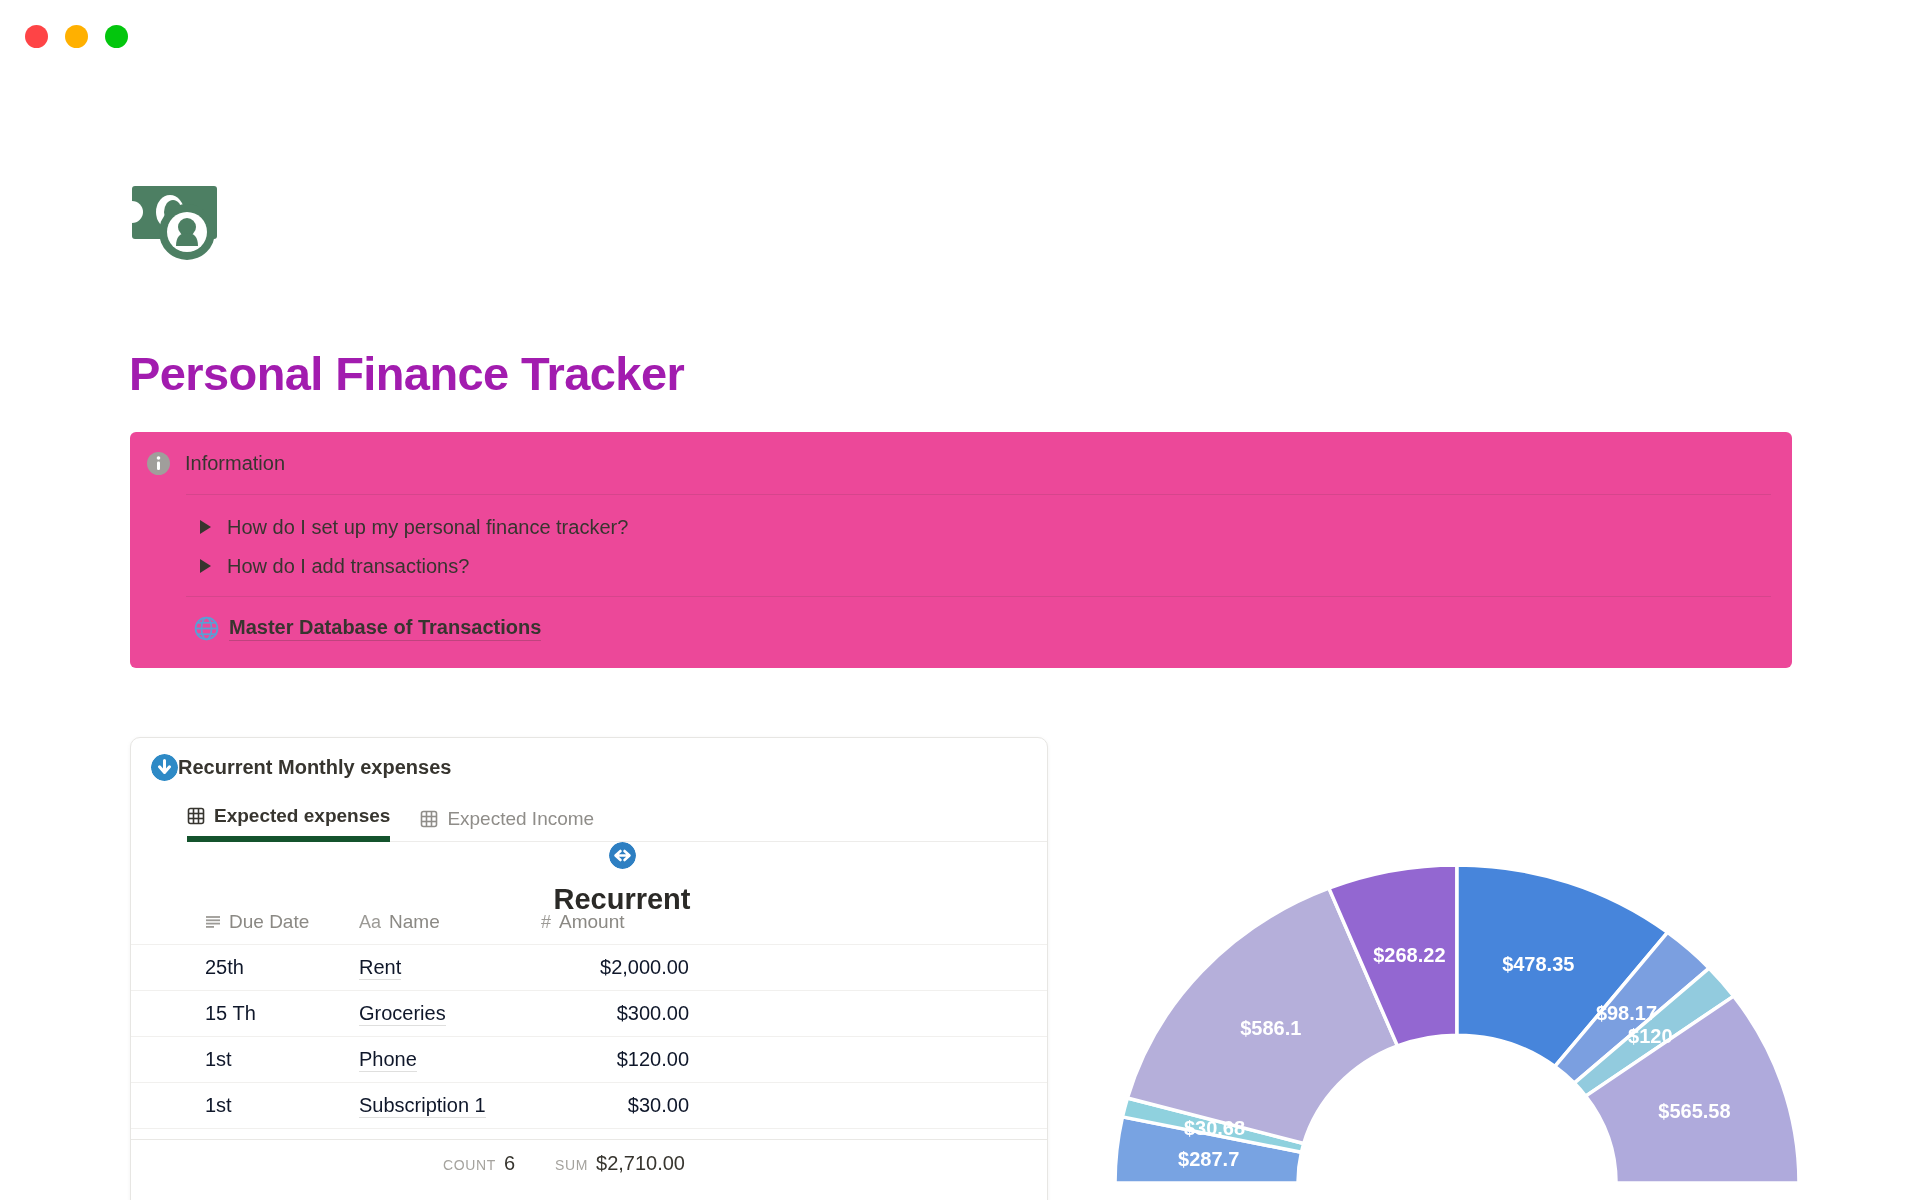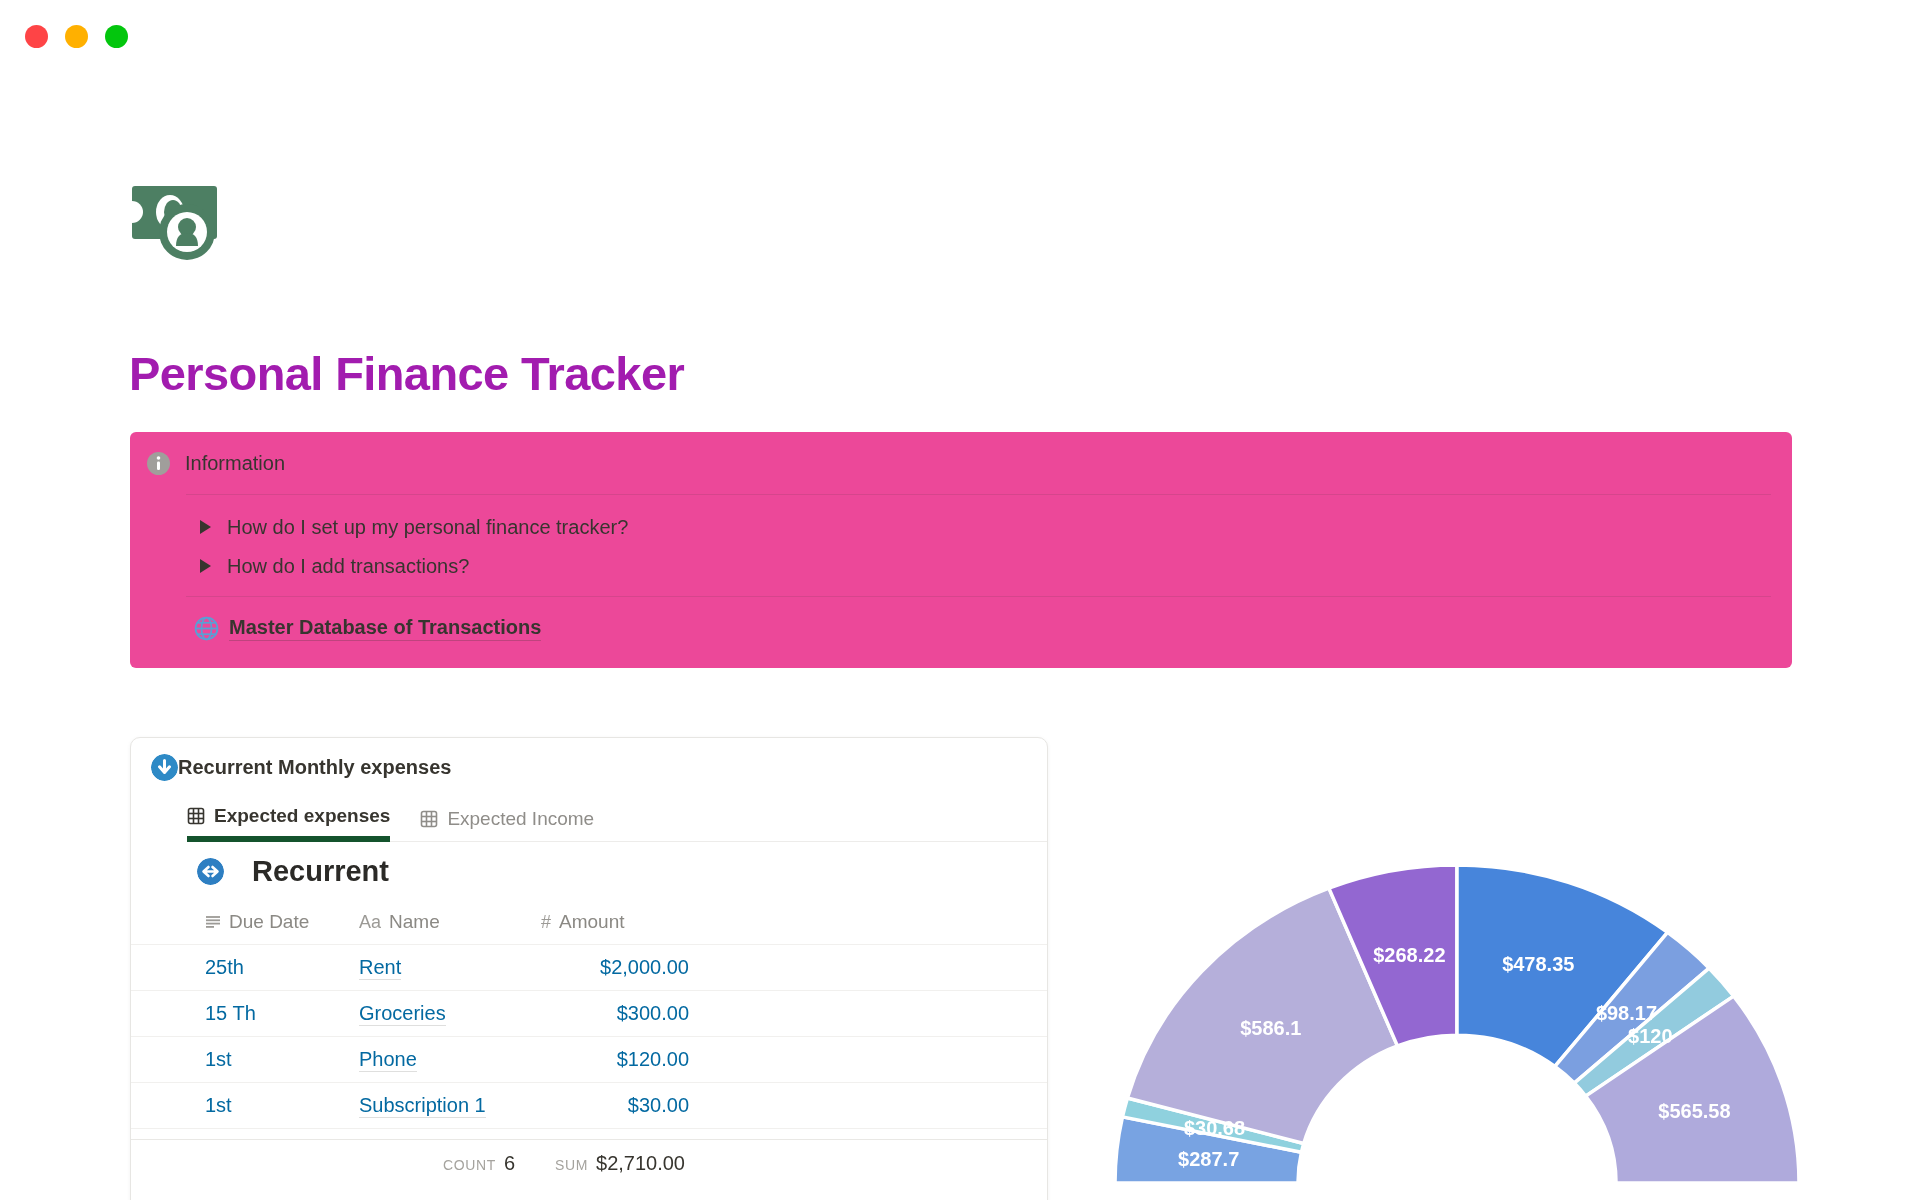--- a/index.html
+++ b/index.html
@@ -38,27 +38,27 @@
     background:#fff;border:1px solid #E7E6E3;border-radius:10px;
     box-shadow:0 1px 4px rgba(15,15,15,0.05);overflow:hidden;}
   .card-head{height:58px;display:flex;align-items:center;padding-left:20px;gap:0;}
   .card-head .label{font-size:20px;font-weight:700;color:#37352F;}
   .badge{width:27px;height:27px;border-radius:50%;flex:none;}
   .tabs{height:46px;display:flex;align-items:stretch;padding-left:56px;gap:30px;position:relative;}
   .tabs::after{content:"";position:absolute;left:56px;right:0;bottom:0;height:1px;background:#EDECEA;}
   .tab{display:flex;align-items:center;gap:9px;font-size:19px;color:#8F8D89;font-weight:500;cursor:pointer;position:relative;z-index:1;}
   .tab.active{color:#37352F;font-weight:700;border-bottom:6px solid #14532d;}
   .tab svg{flex:none;}
-  .db-title{height:58px;display:flex;align-items:center;padding-left:66px;gap:28px;margin-top:0;}
+  .db-title{height:58px;display:flex;align-items:center;padding-left:66px;gap:14px;margin-top:0;flex-direction:column;}
   .db-title .label{font-size:29px;font-weight:700;color:#2B2A27;}
   .grid{display:grid;grid-template-columns:154px 182px 148px;padding-left:74px;align-items:center;}
   .thead{height:44px;color:#8B8984;font-size:19px;}
   .thead .col{display:flex;align-items:center;gap:8px;}
   .thead .icon-txt{font-size:18px;color:#9C9A96;}
-  .trow{height:45px;border-top:1px solid #F1F0EE;font-size:20px;color:#0369a1;}
+  .trow{height:45px;border-top:1px solid #F1F0EE;font-size:20px;color:#0f172a;}
   .trow .name span{border-bottom:1.5px solid rgba(55,53,47,0.16);font-weight:500;padding-bottom:1px;cursor:pointer;}
   .trow .amount{text-align:right;}
   .tfoot{position:absolute;left:0;right:0;top:401px;height:79px;background:#fff;border-top:1px solid #E9E8E5;}
   .tfoot .grid{padding-top:12px;align-items:baseline;}
   .calc{display:flex;justify-content:flex-end;align-items:baseline;gap:8px;cursor:pointer;}
   .calc.count{padding-right:26px;}
   .calc.sum{padding-right:4px;}
   .calc .lbl{font-size:14px;letter-spacing:0.6px;color:#A5A39E;}
   .calc .val{font-size:20px;color:#37352F;}
   

